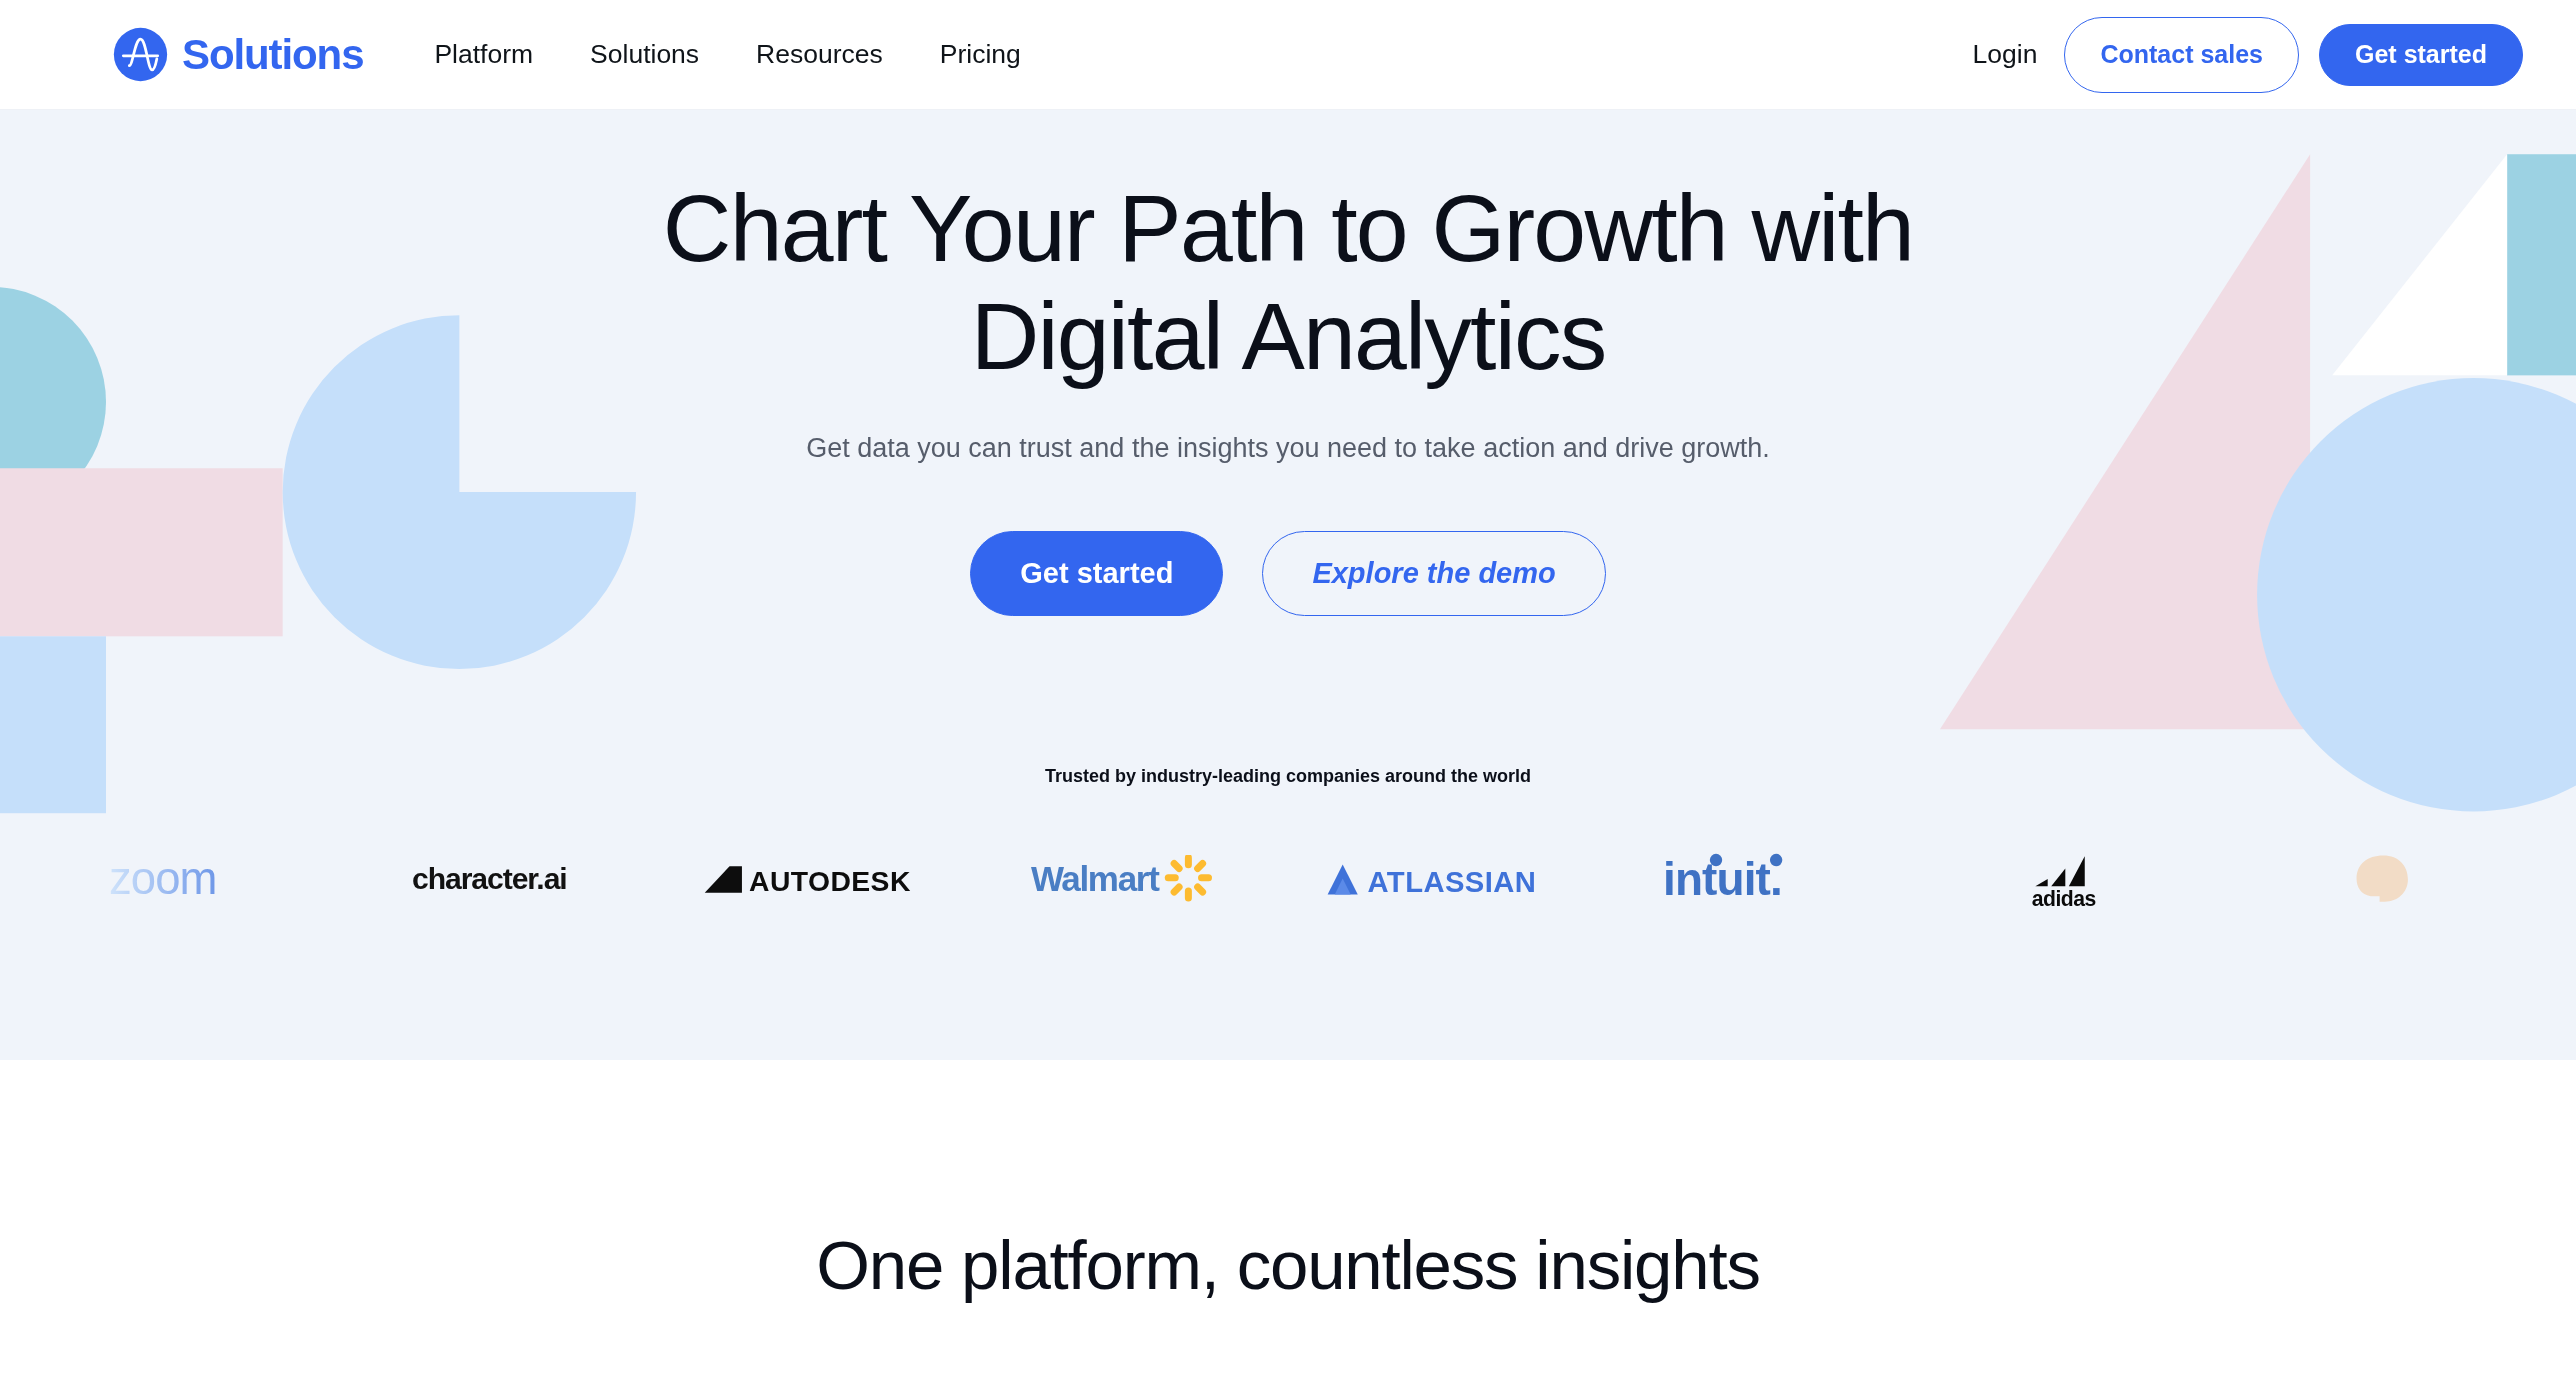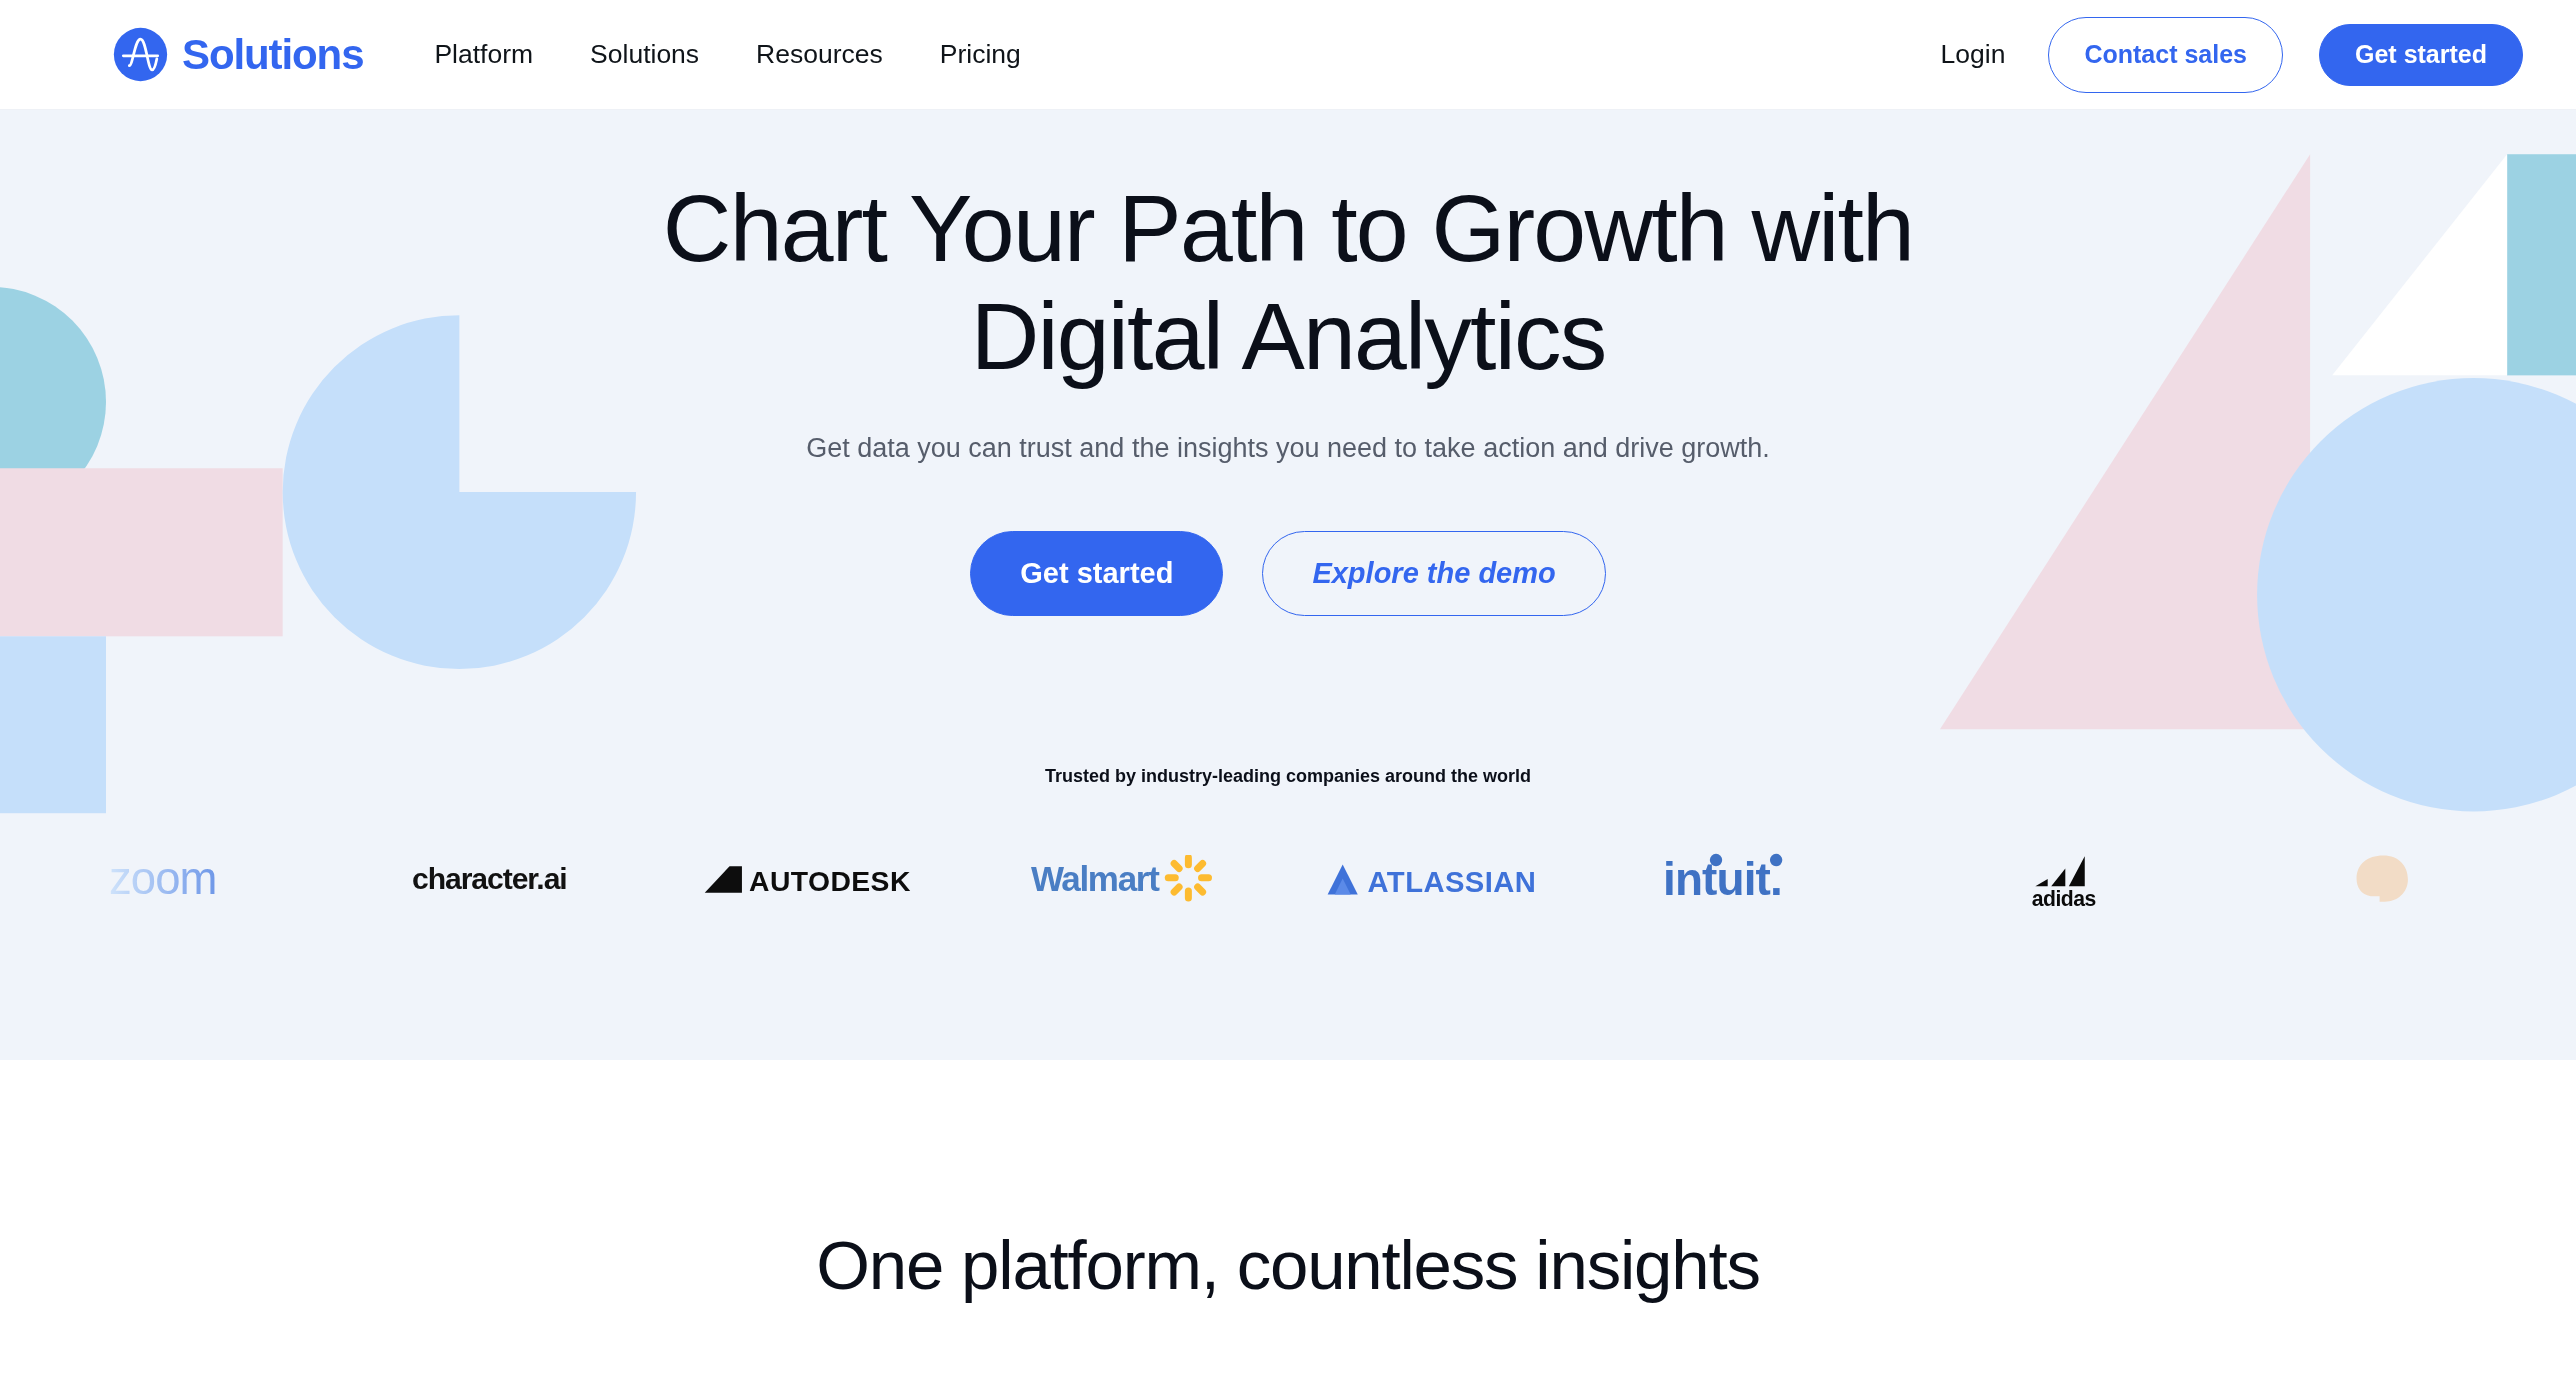--- a/index.html
+++ b/index.html
@@ -25,21 +25,21 @@
   .brand-name {
     font-size:42px; font-weight:700; letter-spacing:-1.1px;
     color:#3366ef; line-height:1;
   }
   .nav { display:flex; align-items:center; gap:57px; }
   .nav-item {
     font-size:26.5px; color:#0f1419; font-weight:400;
     cursor:pointer; white-space:nowrap; line-height:1;
   }
   .header-right {
-    margin-left:auto; display:flex; align-items:center; gap:36px;
+    margin-left:auto; display:flex; align-items:center; gap:20px;
   }
   .login-link {
     font-size:26.5px; color:#0f1419; cursor:pointer; white-space:nowrap;
     padding-right:7px;
   }
   .btn {
     display:inline-flex; align-items:center; justify-content:center;
     font-size:25px; font-weight:700; white-space:nowrap;
     cursor:pointer; border-radius:883px;
   }

